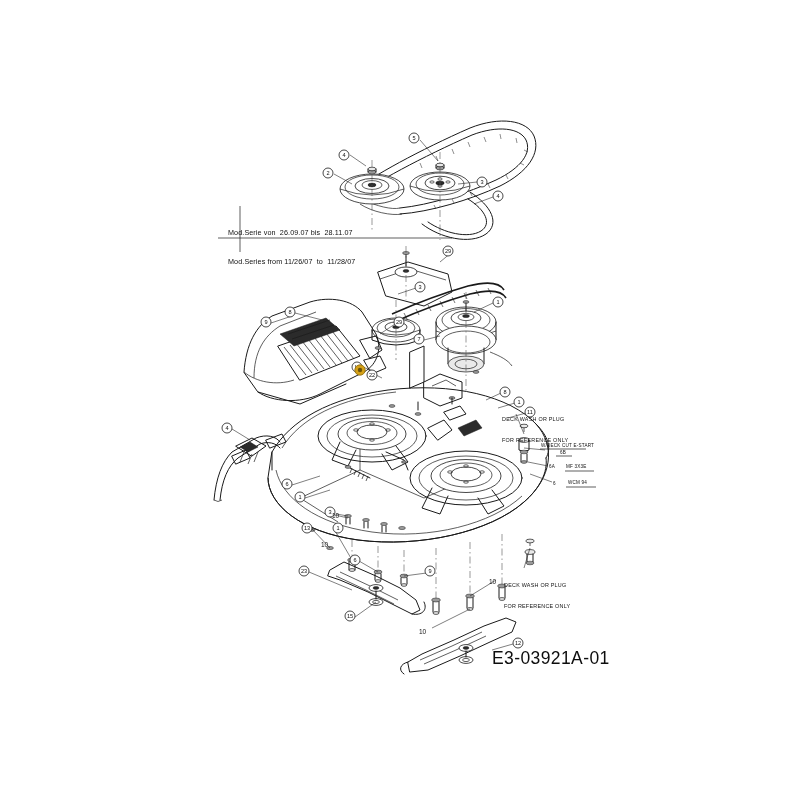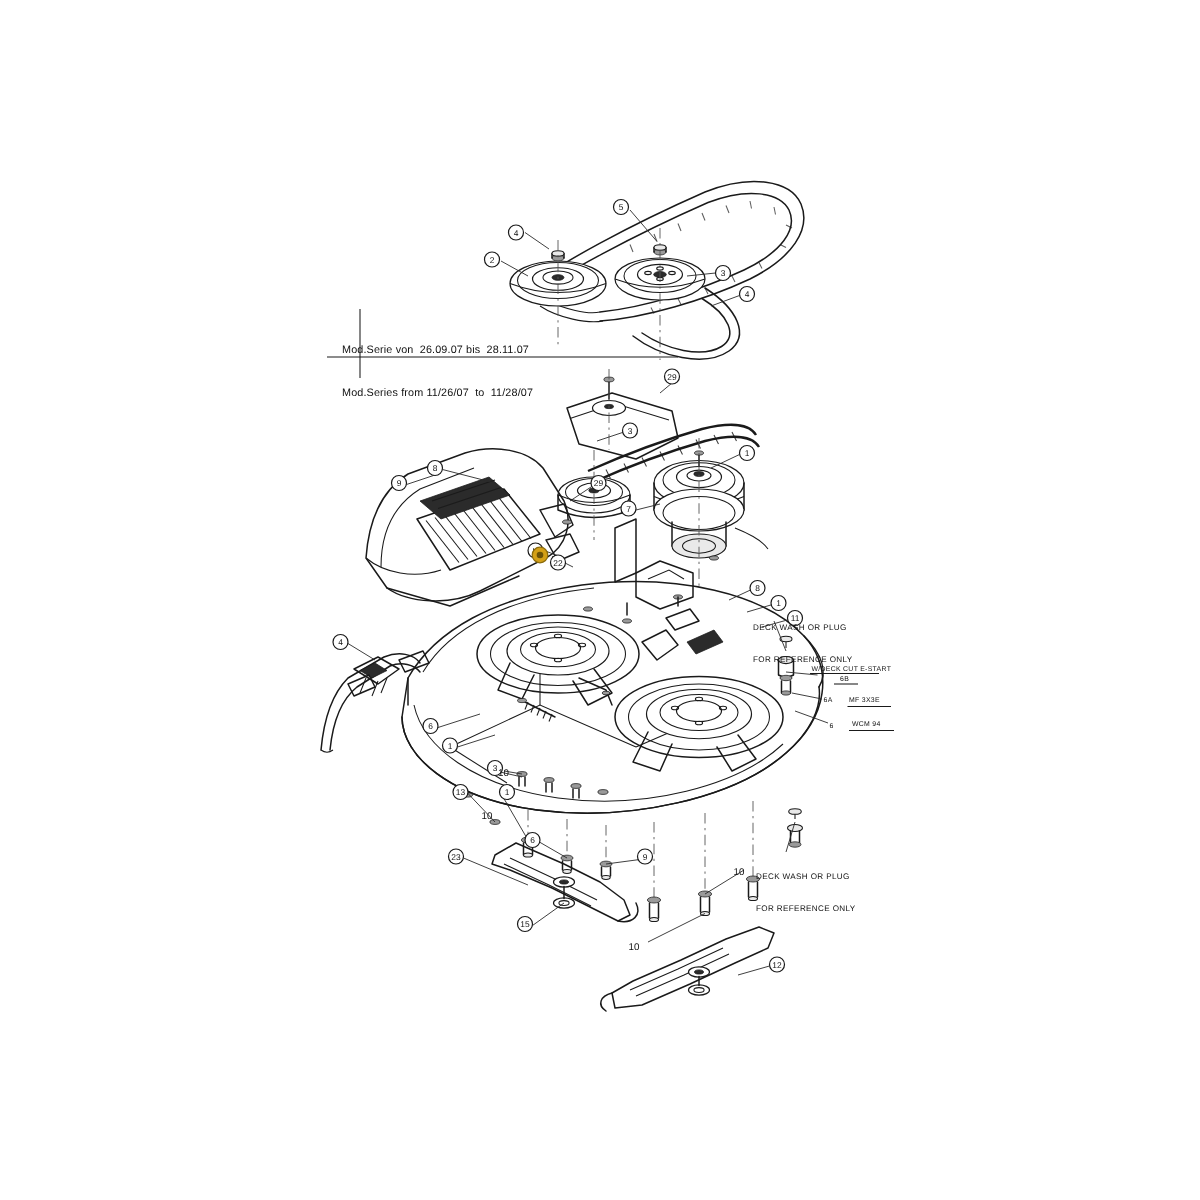--- a/index.html
+++ b/index.html
@@ -614,14 +614,15 @@
   <div id="spec-6a-n" class="txt spec">6A</div>
   <div id="spec-6a-t" class="txt spec">MF 3X3E</div>
   <div id="spec-6-n" class="txt spec">6</div>
   <div id="spec-6-t" class="txt spec">WCM 94</div>
 
   <div id="num-10-a" class="txt lblnum">10</div>
   <div id="num-10-b" class="txt lblnum">10</div>
   <div id="num-10-c" class="txt lblnum">10</div>
   <div id="num-10-d" class="txt lblnum">10</div>
 
+  <div id="partno" class="txt">E3-03921A-01</div>
 
 </div>
 
 </body></html>

